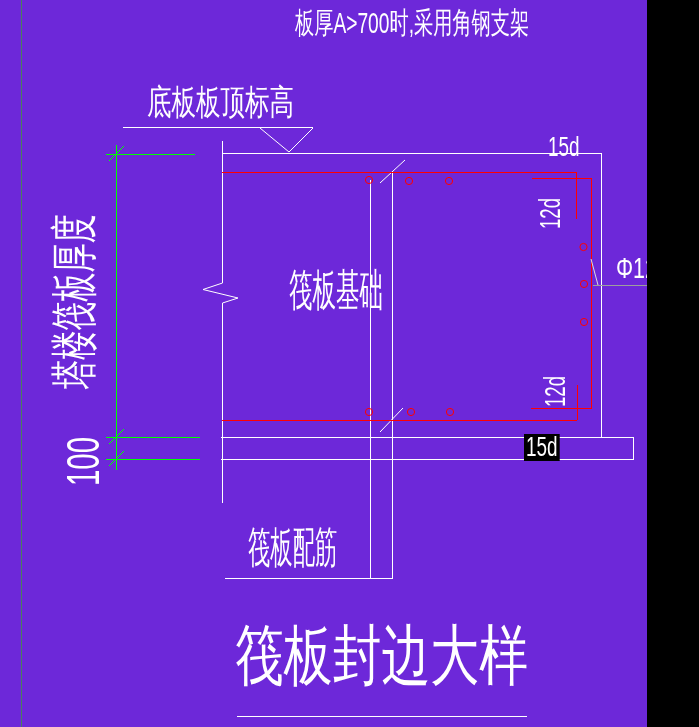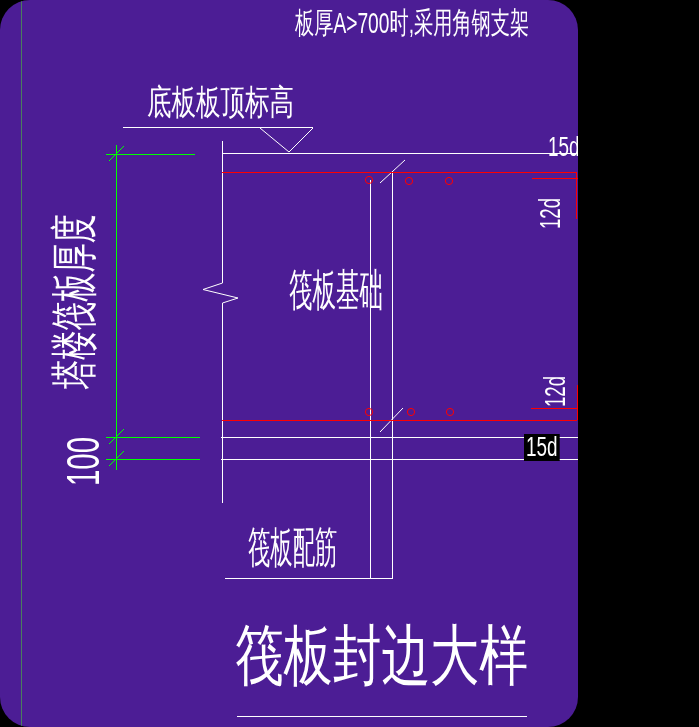--- a/index.html
+++ b/index.html
@@ -1,22 +1,21 @@
 <!DOCTYPE html>
 <html><head>
 <meta charset="utf-8">
 <style>
   html,body{margin:0;padding:0;background:#000;}
   #canvas{
     position:relative;
-    width:578px;height:727px;
-    background:#4c1d95;
+    width:647px;height:727px;
+    background:#6d28d9;
     overflow:hidden;
     font-family:"Liberation Sans", sans-serif;
-    border-radius:30px;
   }
   #lines{position:absolute;left:0;top:0;}
   .w{stroke:#ffffff;stroke-width:1;fill:none;}
   .r{stroke:#ff0000;stroke-width:1;fill:none;}
   .g{stroke:#00ff00;stroke-width:1;fill:none;}
   .edge{stroke:#4a7d5f;stroke-width:1.5;fill:none;}
   .gray{stroke:#9e9e9e;stroke-width:1;fill:none;}
   .lgray{stroke:#dddddd;stroke-width:1;fill:none;}
   .hv{shape-rendering:crispEdges;}
   .t{

